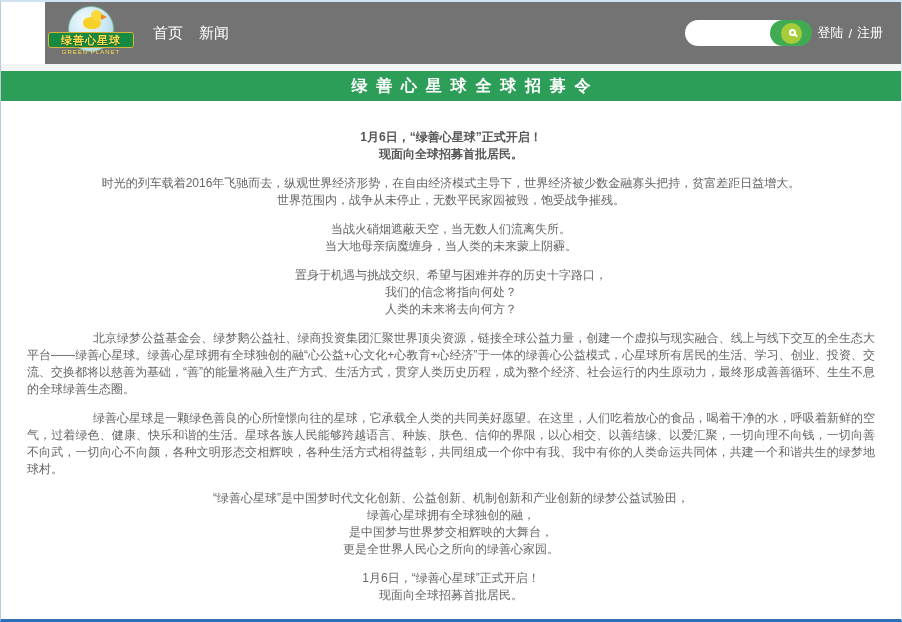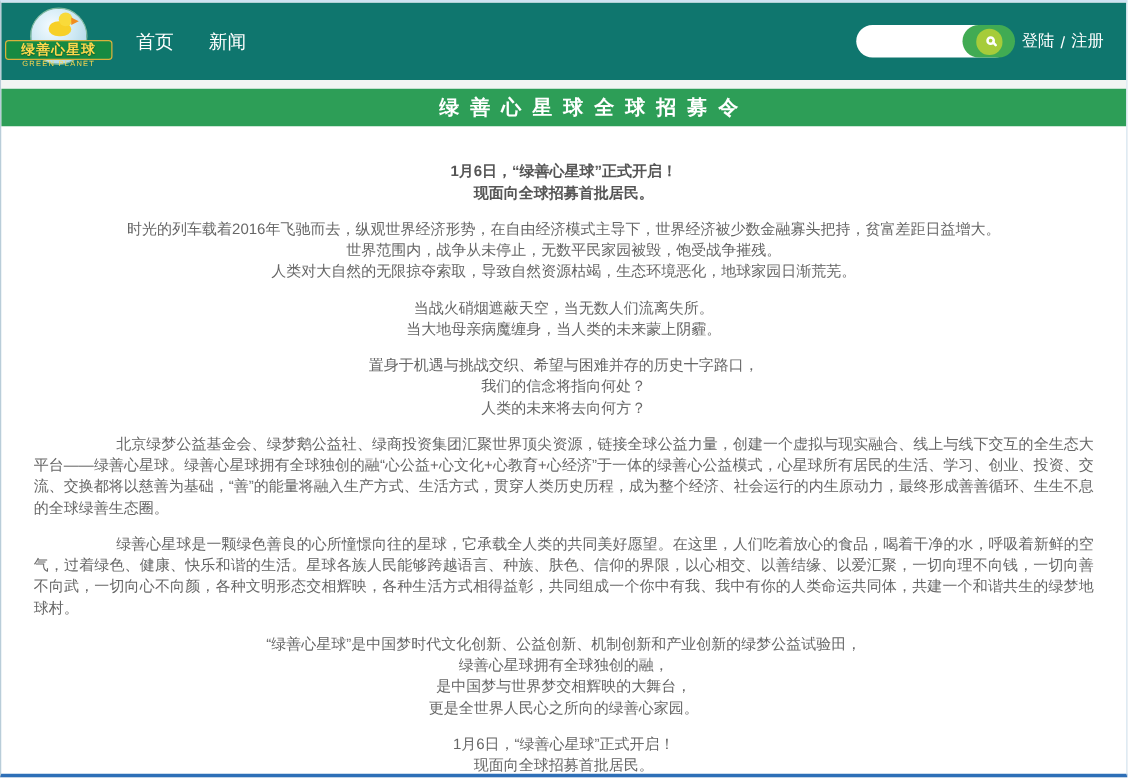--- a/index.html
+++ b/index.html
@@ -4,35 +4,35 @@
 <style>
   * { margin:0; padding:0; box-sizing:border-box; }
   html,body { background:#e9eef2; }
   body { font-family:"Liberation Sans","DejaVu Sans",sans-serif; }
   .frame {
     width:902px; height:622px; background:#fff; overflow:hidden; position:relative;
     border-top:2px solid #cfe3f2; border-left:1px solid #b9cdd9;
     border-right:1px solid #d4e4ef; border-bottom:3px solid #2e6fb7;
   }
   
-  .header { position:relative; height:62px; background:#0f766e; }
+  .header { position:relative; height:62px; background:#737373;margin-left:44px; }
   .logo { position:absolute; left:3px; top:4px; width:86px; height:56px; cursor:pointer; }
   .globe { position:absolute; left:20px; top:0; width:46px; height:46px; border-radius:50%;
            background:radial-gradient(circle at 38% 32%, #f4fbff 0%, #cfe9f4 45%, #9fcde0 100%);
            border:1px solid #7fb9a0; }
   .duck-body { position:absolute; left:14px; top:10px; width:18px; height:12px; background:#f7d028; border-radius:50% 60% 50% 50%; }
   .duck-head { position:absolute; left:22px; top:3px; width:11px; height:11px; background:#f9da3a; border-radius:50%; }
   .duck-beak { position:absolute; left:32px; top:7px; width:0; height:0;
                border-left:6px solid #f08c1e; border-top:3px solid transparent; border-bottom:3px solid transparent; }
   .ribbon { position:absolute; left:0; top:26px; width:86px; height:16px; background:#168a42;
             border:1px solid #d9b23c; border-radius:3px; color:#ffd94d; font-size:11px; font-weight:bold;
             text-align:center; line-height:14px; letter-spacing:1px; text-shadow:0 1px 1px #0a5a2a; }
   .logo-sub { position:absolute; left:0; top:43px; width:86px; text-align:center; color:#ffd94d;
               font-size:6px; letter-spacing:1px; }
-  .nav { position:absolute; left:108px; top:0; height:62px; display:flex; align-items:center; gap:28px; }
+  .nav { position:absolute; left:108px; top:0; height:62px; display:flex; align-items:center; gap:16px; }
   .nav a { color:#ffffff; font-size:15px; text-decoration:none; cursor:pointer; }
   .search { position:absolute; right:92px; top:18px; width:124px; height:26px; }
   .search input { position:absolute; left:0; top:0; width:100%; height:26px; border:none; outline:none;
                   border-radius:13px; background:#ffffff; padding:0 42px 0 12px; font-size:12px; color:#333; }
   .search-btn { position:absolute; right:-3px; top:0; width:42px; height:26px; border:none; cursor:pointer;
                 background:#41ab53; border-radius:13px; display:flex; align-items:center; justify-content:center; }
   .search-circle { width:21px; height:21px; border-radius:50%; background:#a6cc3a;
                    display:flex; align-items:center; justify-content:center; }
   .mag { display:inline-block; width:7px; height:7px; border:2px solid #fff; border-radius:50%; position:relative; margin:-2px -2px 0 0; }
   .mag::after { content:""; position:absolute; width:5px; height:2px; background:#fff;
@@ -94,21 +94,20 @@
   </div>
 
   <div class="article">
     <div class="blk">
       <p class="b">1月6日，“绿善心星球”正式开启！</p>
       <p class="b">现面向全球招募首批居民。</p>
     </div>
     <div class="blk">
       <p>时光的列车载着2016年飞驰而去，纵观世界经济形势，在自由经济模式主导下，世界经济被少数金融寡头把持，贫富差距日益增大。</p>
       <p>世界范围内，战争从未停止，无数平民家园被毁，饱受战争摧残。</p>
-      <p>人类对大自然的无限掠夺索取，导致自然资源枯竭，生态环境恶化，地球家园日渐荒芜。</p>
     </div>
     <div class="blk">
       <p>当战火硝烟遮蔽天空，当无数人们流离失所。</p>
       <p>当大地母亲病魔缠身，当人类的未来蒙上阴霾。</p>
     </div>
     <div class="blk">
       <p>置身于机遇与挑战交织、希望与困难并存的历史十字路口，</p>
       <p>我们的信念将指向何处？</p>
       <p>人类的未来将去向何方？</p>
     </div>

